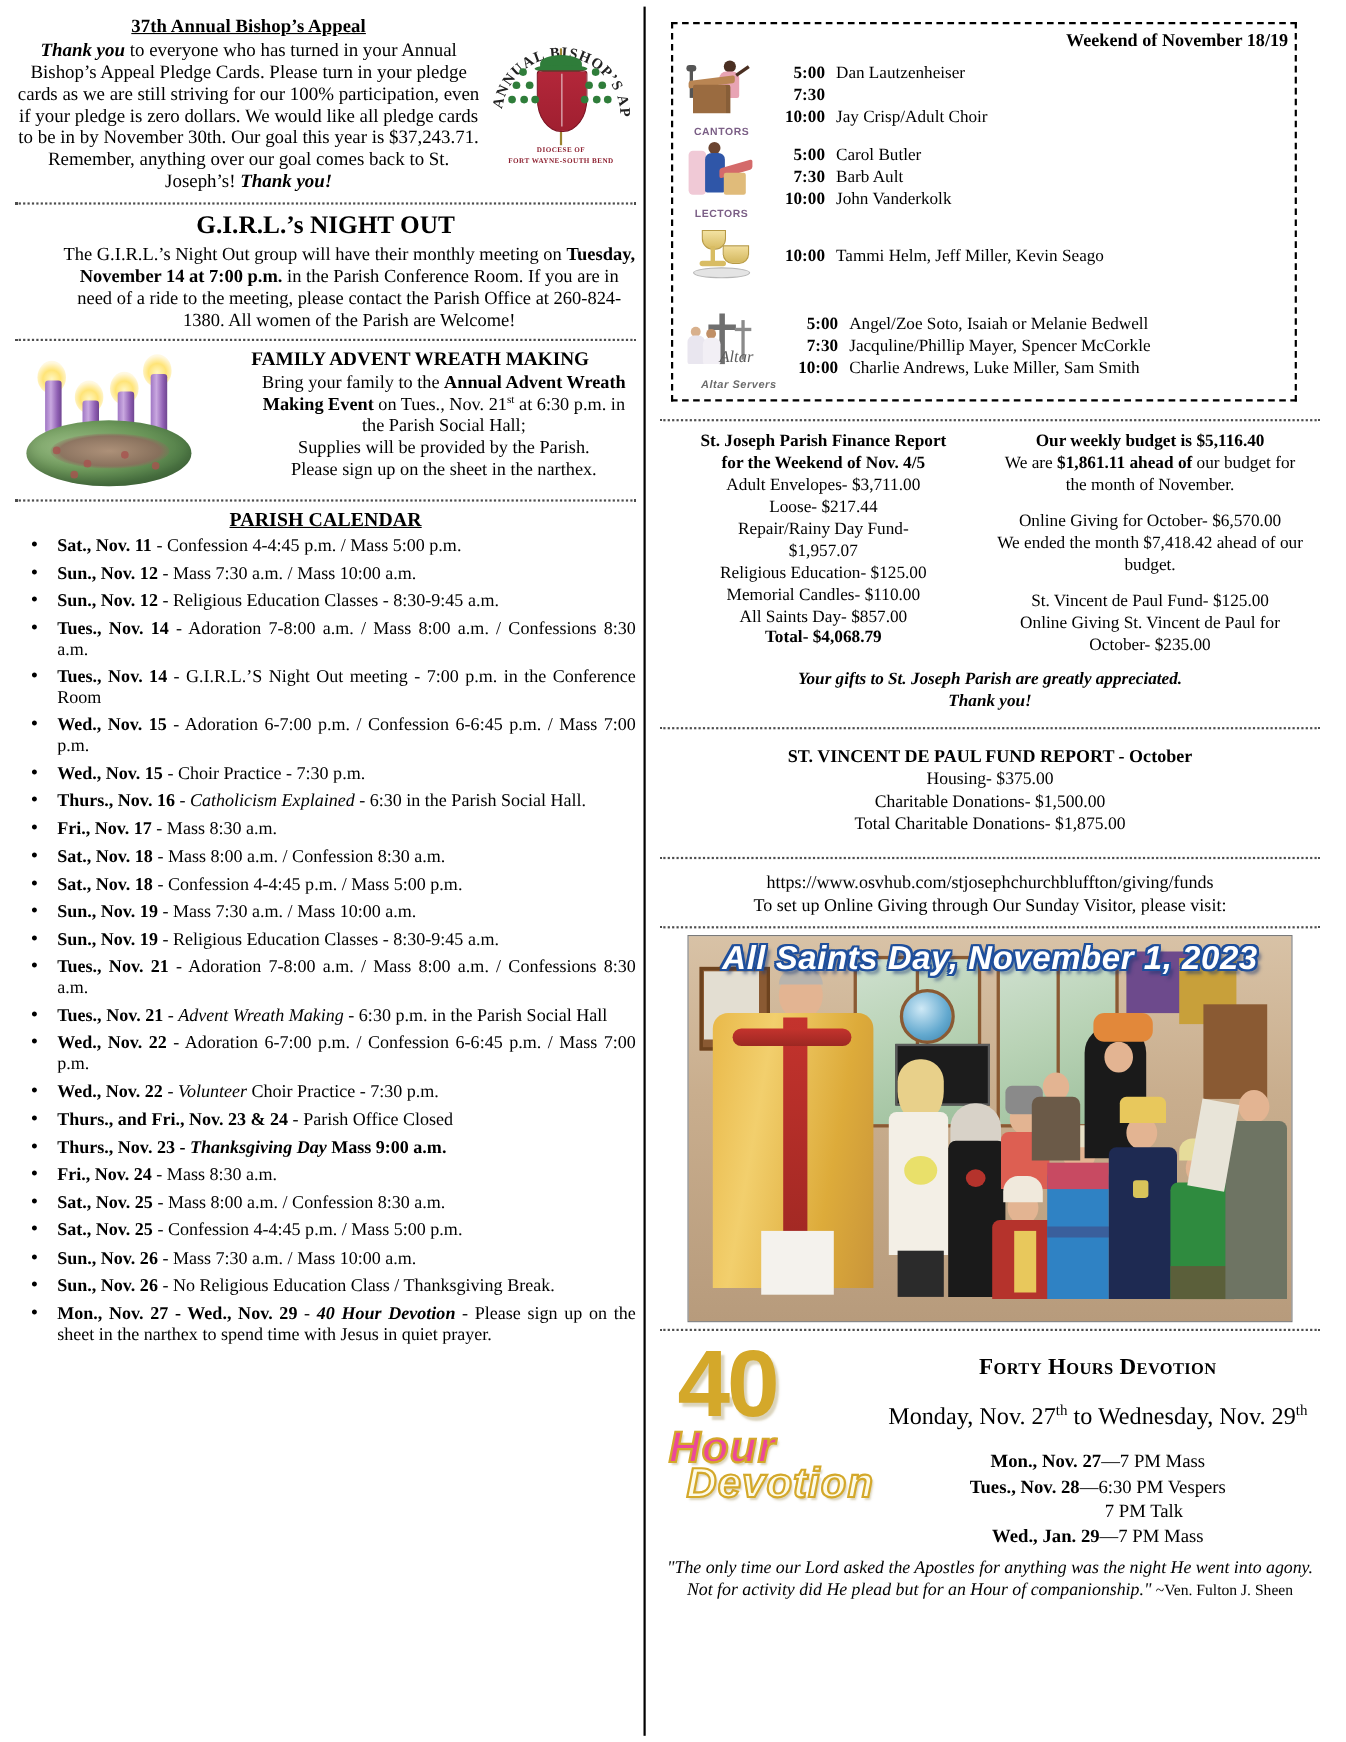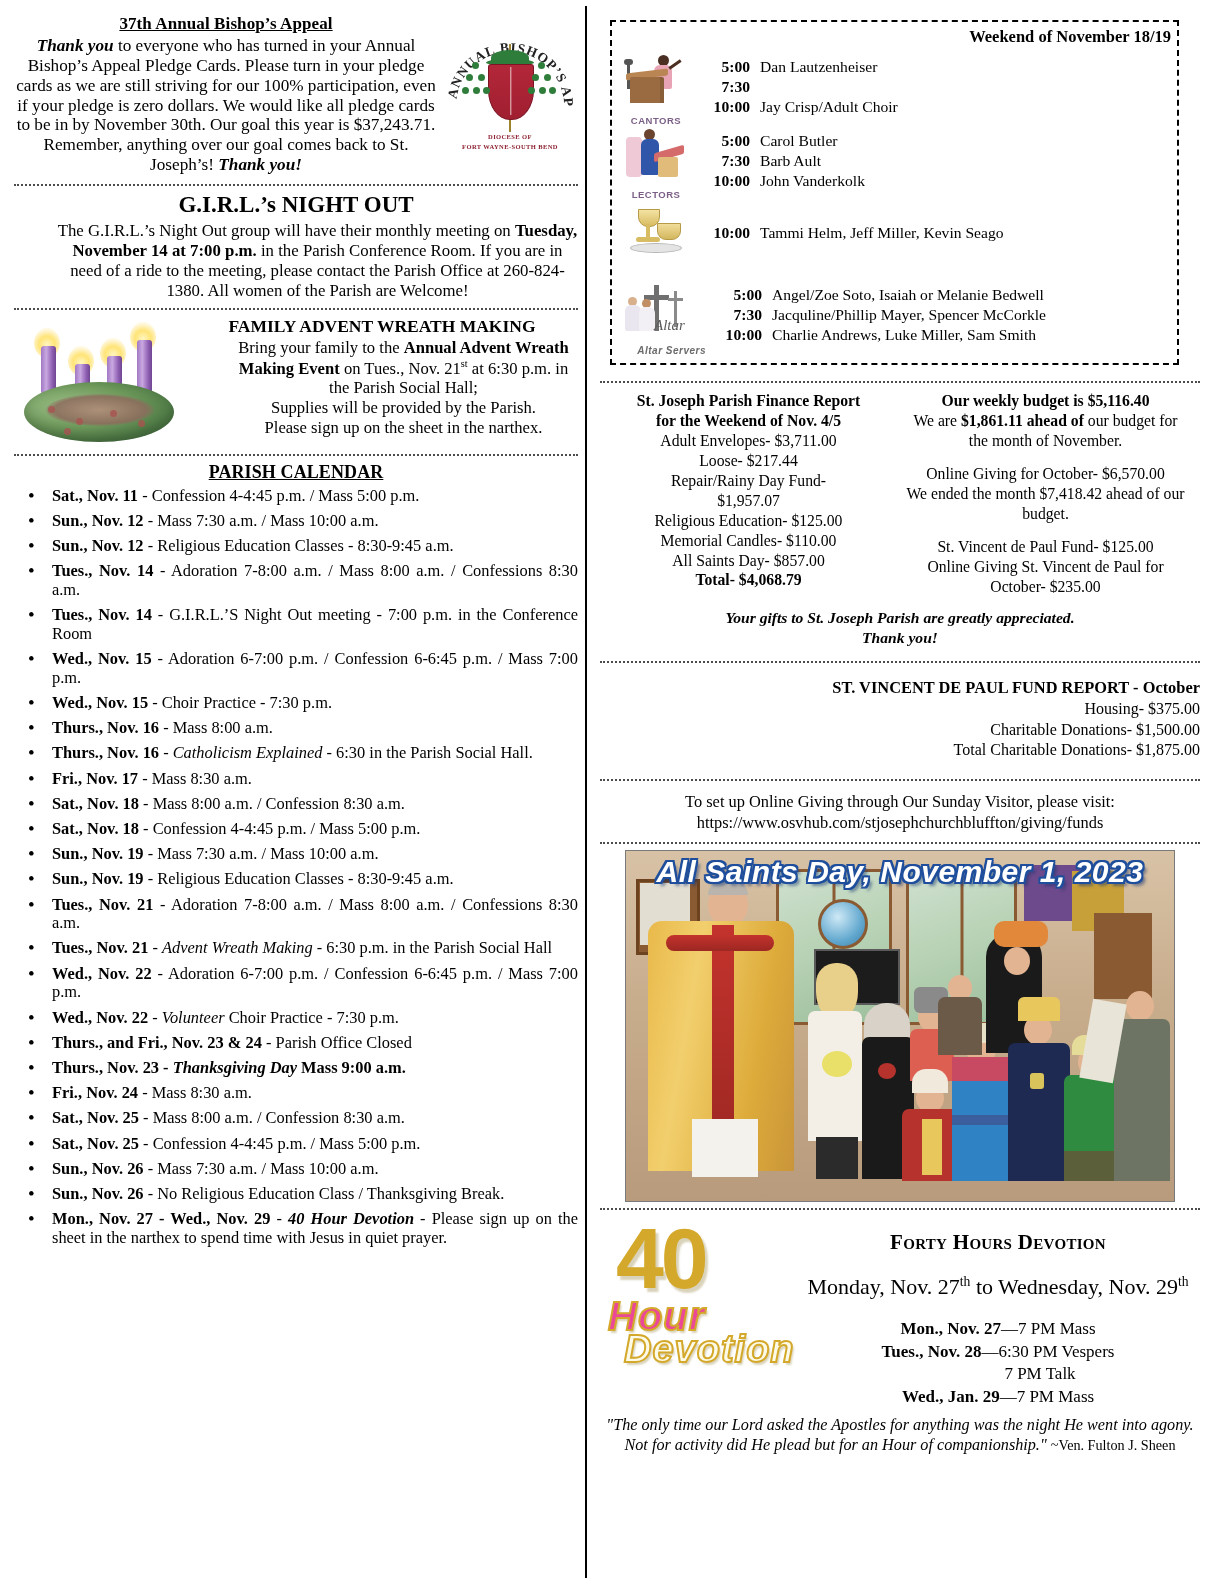--- a/index.html
+++ b/index.html
@@ -196,21 +196,21 @@
   .robe { border-radius:6px 6px 2px 2px;}
 
   
   .fin-wrap { display:flex; gap:16px; padding: 2px 14px 0 8px; }
   .fin-col { flex: 1 1 50%; text-align:center; font-size:15.7px; line-height:1.27;
              font-family:"Liberation Serif", serif; }
   .fin-col .ttl { font-weight:bold; }
   .fin-sp { height: 13px; }
   .fin-thanks { text-align:center; font-style:italic; font-weight:bold; font-size:15.6px;
                 line-height:1.25; margin-top:12px; }
-  .svdp { text-align:right; font-size:16px; line-height:1.3; }
+  .svdp { text-align:center; font-size:16px; line-height:1.3; }
   .svdp .ttl { font-weight:bold; font-size:16.4px; }
   .online { text-align:center; font-size:16.4px; line-height:1.3; padding: 4px 6px;}
 
   
   .photo {
     position: relative;
     width: 548px; height: 350px;
     margin: 6px auto 0 auto;
     border: 1px solid #7a7a7a;
     overflow: hidden;
@@ -377,21 +377,20 @@
     <div>
       <div class="hdr-ul" style="font-size:18px;margin-bottom:4px">PARISH CALENDAR</div>
       <ul class="cal-list" id="cal-list">
           <li><b>Sat., Nov. 11</b><span> - Confession 4-4:45 p.m. / Mass 5:00 p.m.</span></li>
           <li><b>Sun., Nov. 12</b><span> - Mass 7:30 a.m. / Mass 10:00 a.m.</span></li>
           <li><b>Sun., Nov. 12</b><span> - Religious Education Classes - 8:30-9:45 a.m.</span></li>
           <li><b>Tues., Nov. 14</b><span> - Adoration 7-8:00 a.m. / Mass 8:00 a.m. / Confessions 8:30 a.m.</span></li>
           <li><b>Tues., Nov. 14</b><span> - G.I.R.L.’S Night Out meeting - 7:00 p.m. in the Conference Room</span></li>
           <li><b>Wed., Nov. 15</b><span> - Adoration 6-7:00 p.m. / Confession 6-6:45 p.m. /  Mass 7:00 p.m.</span></li>
           <li><b>Wed., Nov. 15</b><span> - Choir Practice - 7:30 p.m.</span></li>
-          <li><b>Thurs., Nov. 16</b><span> - Mass 8:00 a.m.</span></li>
           <li><b>Thurs., Nov. 16</b><span> - </span><i>Catholicism Explained</i><span> - 6:30 in the Parish Social Hall.</span></li>
           <li><b>Fri., Nov. 17</b><span> - Mass 8:30 a.m.</span></li>
           <li><b>Sat., Nov. 18</b><span> - Mass 8:00 a.m. / Confession 8:30 a.m.</span></li>
           <li><b>Sat., Nov. 18</b><span> - Confession 4-4:45 p.m. / Mass 5:00 p.m.</span></li>
           <li><b>Sun., Nov. 19</b><span> - Mass 7:30 a.m. / Mass 10:00 a.m.</span></li>
           <li><b>Sun., Nov. 19</b><span> - Religious Education Classes - 8:30-9:45 a.m.</span></li>
           <li><b>Tues., Nov. 21</b><span> - Adoration 7-8:00 a.m. / Mass 8:00 a.m. / Confessions 8:30 a.m.</span></li>
           <li><b>Tues., Nov. 21</b><span> - </span><i>Advent Wreath Making</i><span> - 6:30 p.m. in the Parish Social Hall</span></li>
           <li><b>Wed., Nov. 22</b><span> - Adoration 6-7:00 p.m. / Confession 6-6:45 p.m. /  Mass 7:00 p.m.</span></li>
           <li><b>Wed., Nov. 22</b><span> - </span><i>Volunteer</i><span> Choir Practice - 7:30 p.m.</span></li>
@@ -554,22 +553,22 @@
     <div class="svdp" style="padding-top:8px">
       <div class="ttl">ST. VINCENT DE PAUL FUND REPORT - October</div>
       <div>Housing- $375.00</div>
       <div>Charitable Donations- $1,500.00</div>
       <div>Total Charitable Donations- $1,875.00</div>
     </div>
 
     <hr class="dotrule" style="margin-top:18px">
 
     <div class="online">
+      <div>https://www.osvhub.com/stjosephchurchbluffton/giving/funds</div>
       <div>To set up Online Giving through Our Sunday Visitor, please visit:</div>
-      <div>https://www.osvhub.com/stjosephchurchbluffton/giving/funds</div>
     </div>
 
     <hr class="dotrule tight">
 
     <div class="photo">
 
       <div class="ph win" style="left:150px;top:18px;width:110px;height:150px"></div>
       <div class="ph win" style="left:280px;top:18px;width:105px;height:150px"></div>
       <div class="ph" style="left:10px;top:28px;width:58px;height:70px;background:#8a5a33;border:3px solid #6d431f"></div>
       <div class="ph" style="left:14px;top:32px;width:50px;height:62px;background:#e3ded2"></div>

